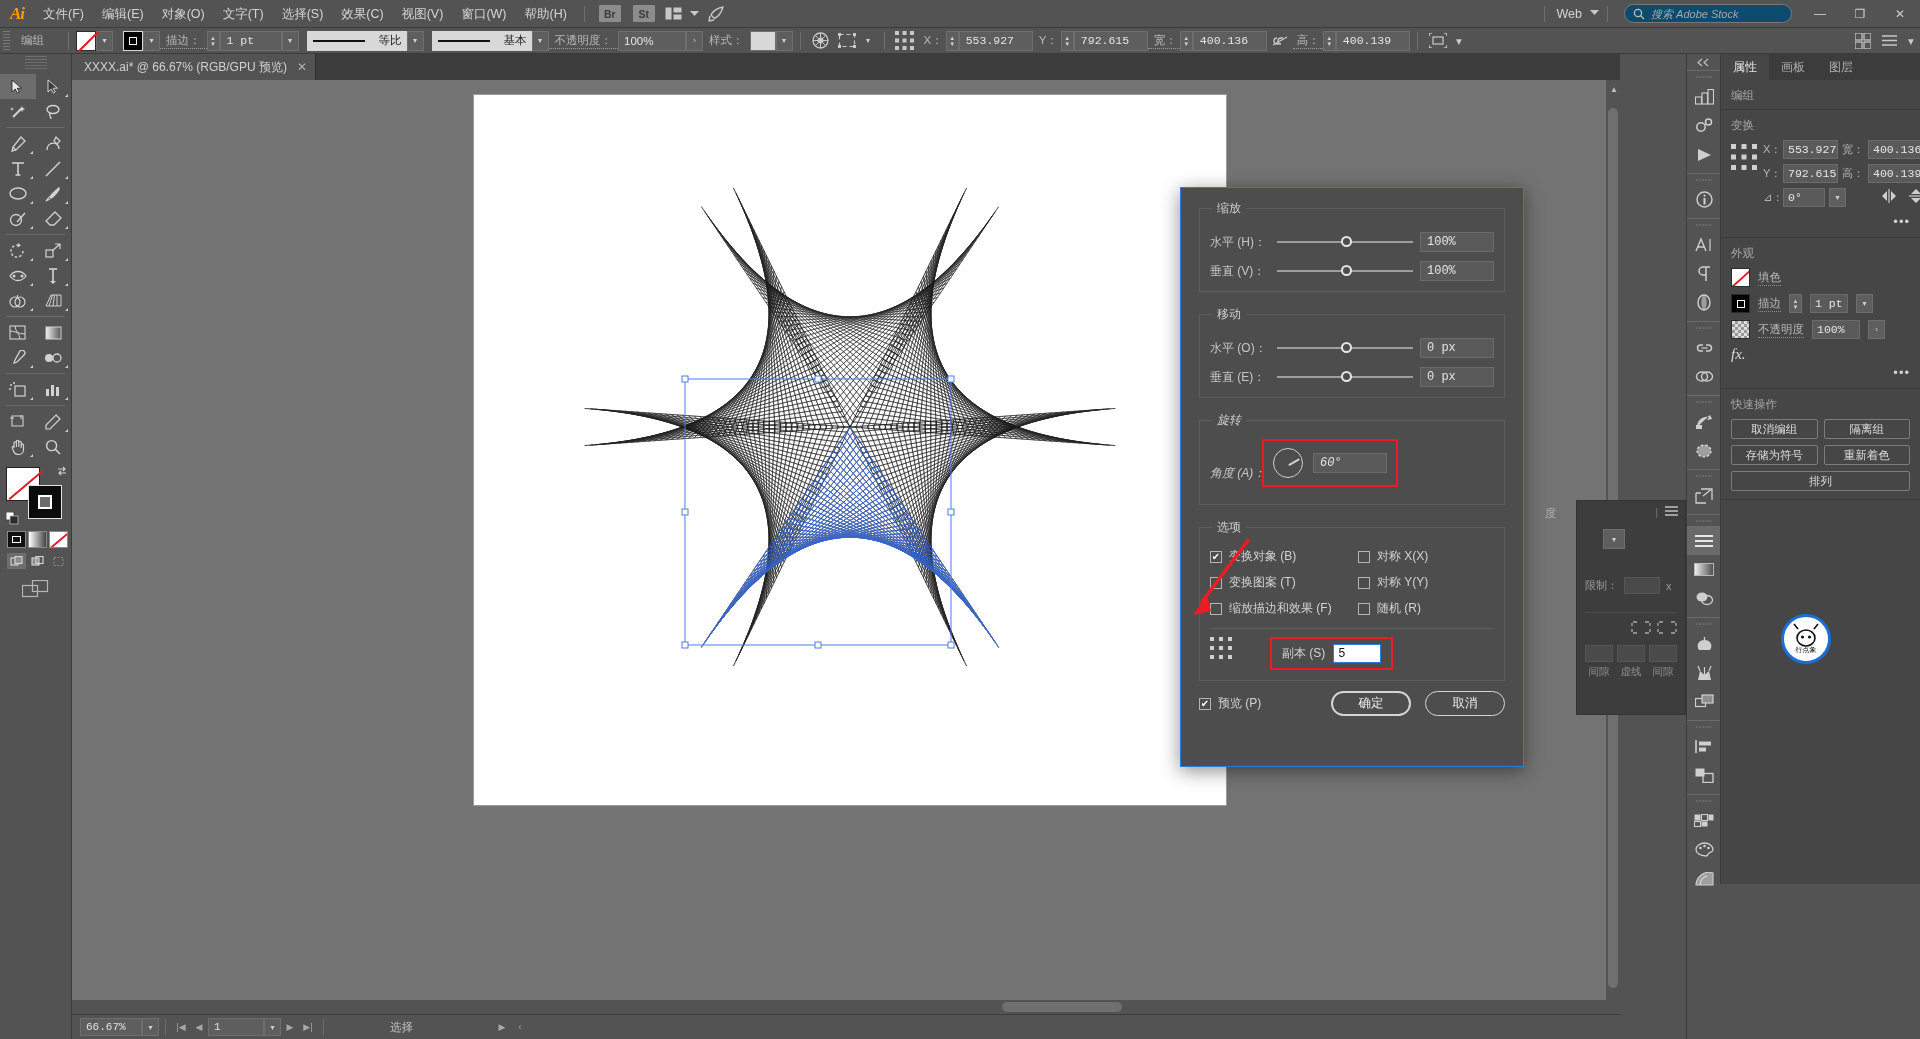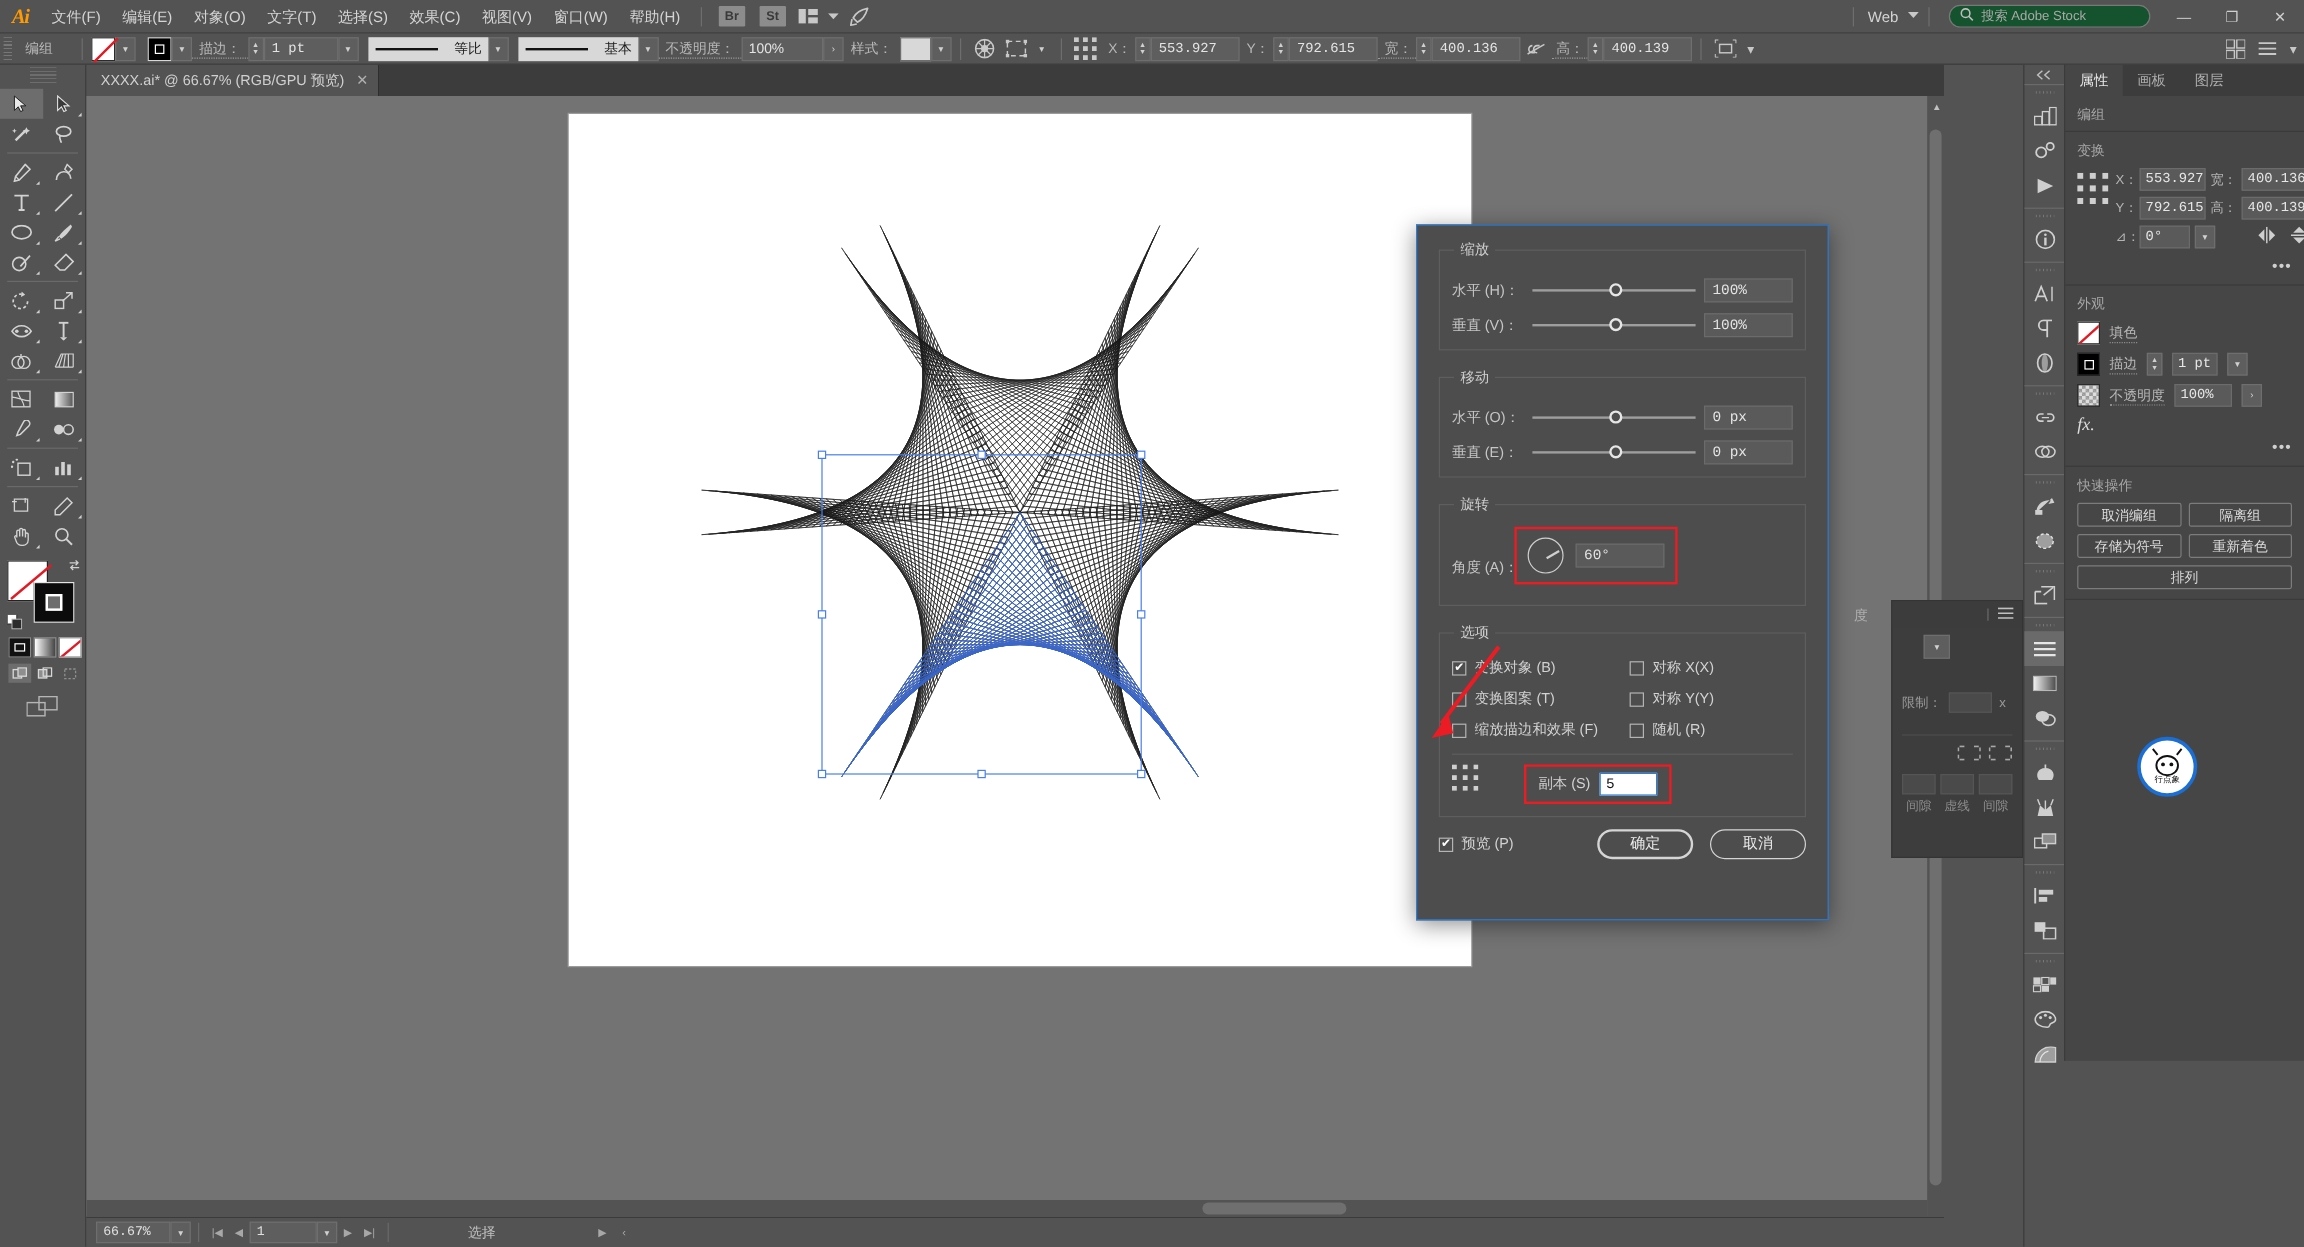--- a/index.html
+++ b/index.html
@@ -33,23 +33,23 @@
   .mb-btn {
     width: 22px; height: 17px; background: #8c8c8c; color: #3a3a3a;
     font-size: 10.5px; display: flex; align-items: center; justify-content: center;
     margin: 0 6px; border-radius: 1px; font-weight: 600;
   }
   .mb-ico { width: 26px; height: 28px; display:flex; align-items:center; justify-content:center; color:#bdbdbd; }
   .spacer { flex: 1 1 auto; }
   .web-label { font-size: 12.5px; color: #d4d4d4; padding: 0 4px; }
   .caret { font-size: 8px; color: #bdbdbd; margin-left: 4px; }
   .stock-search {
-    width: 168px; height: 19px; background: #14532d; border: 1px solid #787878;
-    border-radius: 10px; display: flex; align-items: center; padding: 0 8px;
-    font-size: 11px; color: #a8a8a8; margin: 0 8px;
+    width: 168px; height: 19px; background: #0c4a6e; border: 1px solid #787878;
+    border-radius: 10px; display: flex; align-items: flex-end; padding: 0 8px;
+    font-size: 11px; color: #a8a8a8; margin: 0 8px; font-style: italic;
   }
   .win-btn {
     width: 40px; height: 28px; display: flex; align-items: center; justify-content: center;
     color: #d0d0d0; font-size: 12px;
   }
 
   
   .controlbar {
     position: absolute; left: 0; top: 28px; width: 1920px; height: 26px;
     background: #535353; display: flex; align-items: center;
@@ -1915,21 +1915,21 @@
         <div class="dlg-row">
           <span class="dlg-lbl">垂直 (E)：</span>
           <span class="slider">
               <span class="track"></span>
               <span class="knob"></span>
             </span>
           <span class="dlg-in">0 px</span>
         </div>
       </fieldset>
 
-      <fieldset class="fieldset" style="padding-bottom:17px;">
+      <fieldset class="fieldset" style="padding-bottom:17px;font-style:italic;">
         <legend>旋转</legend>
         <div style="display:flex;align-items:center;">
           <span class="dlg-lbl" style="margin-top:24px;">角度 (A)：</span>
           <span class="angle-wrap">
             <span class="angle-dial"></span>
             <span class="dlg-in">60°</span>
           </span>
         </div>
       </fieldset>
 

